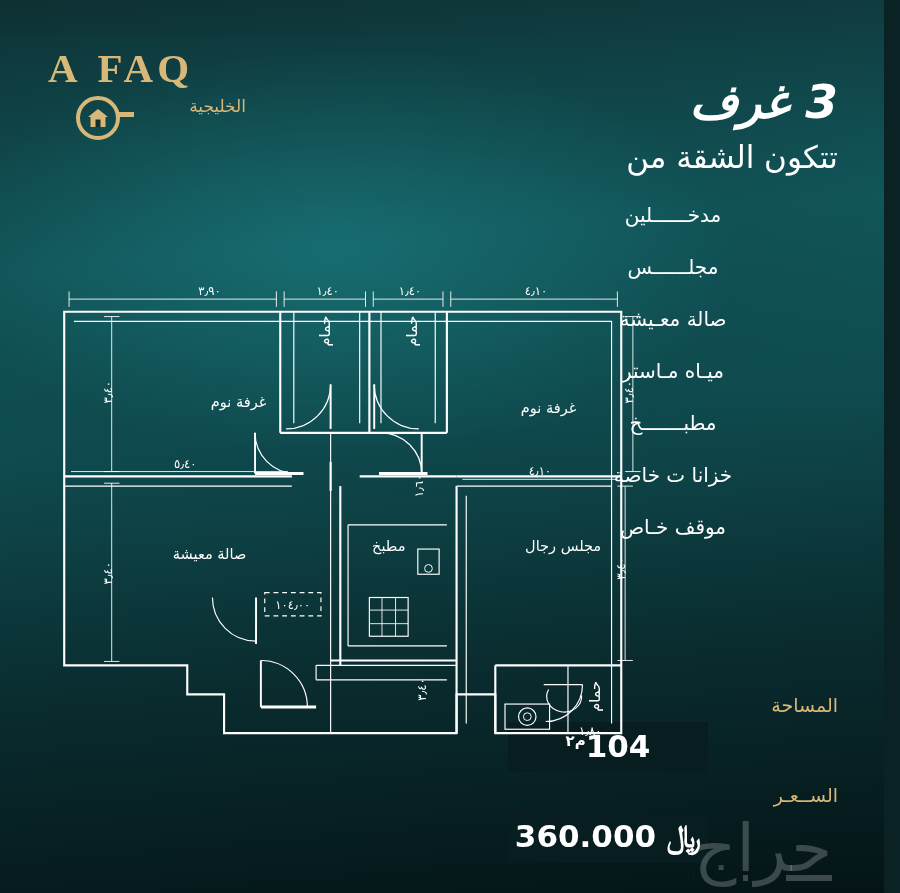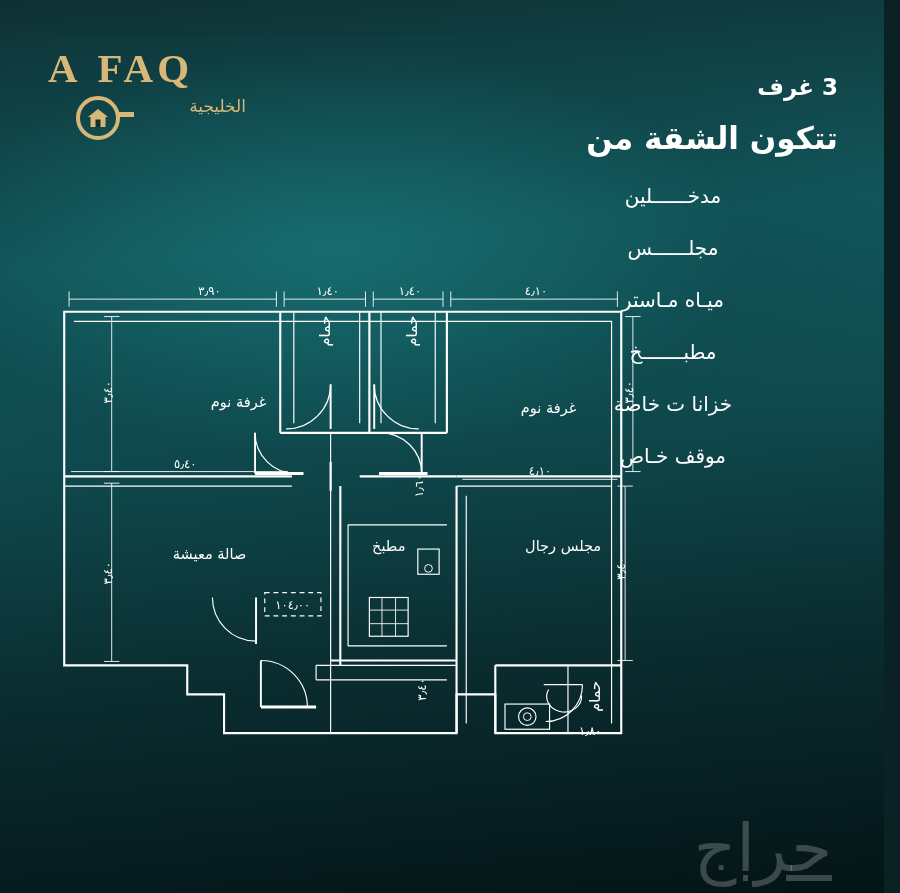--- a/index.html
+++ b/index.html
@@ -82,29 +82,30 @@
   
   #right-col {
     position: absolute;
     right: 46px;
     top: 74px;
     width: 330px;
     text-align: right;
     direction: rtl;
   }
   #right-col .rooms {
-    font-size: 23px;
+    font-size: 47px;
     font-weight: bold;
     color: #ffffff;
-    margin-bottom: 20px;
+    margin-bottom: 10px;
     letter-spacing: 1px;
+    font-style: italic;
   }
   #right-col .intro {
     font-size: 31px;
-    font-weight: bold;
+    font-weight: normal;
     color: #ffffff;
     margin-bottom: 28px;
   }
   #right-col .feature {
     font-size: 20px;
     color: #ffffff;
     margin: 0 0 28px 0;
     letter-spacing: 3px;
     white-space: nowrap;
     text-align: center;
@@ -185,26 +186,38 @@
         <rect x="9.5" y="13.5" width="5" height="7.5" fill="#0e3033"></rect>
       </svg>
     </div>
   </div>
 
   <div id="right-col">
     <div class="rooms">3 غرف</div>
     <div class="intro">تتكون الشقة من</div>
     <div class="feature">مدخــــــلين</div>
     <div class="feature">مجلــــــس</div>
+    <div class="feature">صالة معـيشة</div>
     <div class="feature">ميـاه مـاستر</div>
     <div class="feature">مطبـــــــخ</div>
     <div class="feature">خزانا ت خاصة</div>
     <div class="feature">موقف خـاص</div>
   </div>
 
+  <div id="meta">
+    <div class="label">المساحة</div>
+    <div class="value-box">
+      <span>104</span><span class="sup">م٢</span>
+    </div>
+    <div class="label">الســعـر</div>
+    <div class="value-box price-box">
+      <span>﷼</span>
+      <span>360.000</span>
+    </div>
+  </div>
 
   <div class="watermark">حراج</div>
 
   <div id="plan">
     <svg viewBox="0 0 640 500" width="620" height="500" aria-hidden="true">
       <g stroke="#ffffff" fill="none" stroke-width="2.2">
 
         <path d="M25 35 L600 35 L600 470 L470 470 L470 430 L430 430 L430 470 L190 470 L190 430 L152 430 L152 400 L25 400 Z"></path>
 
         <path d="M35 45 L590 45 L590 460" stroke-width="1.2"></path>

